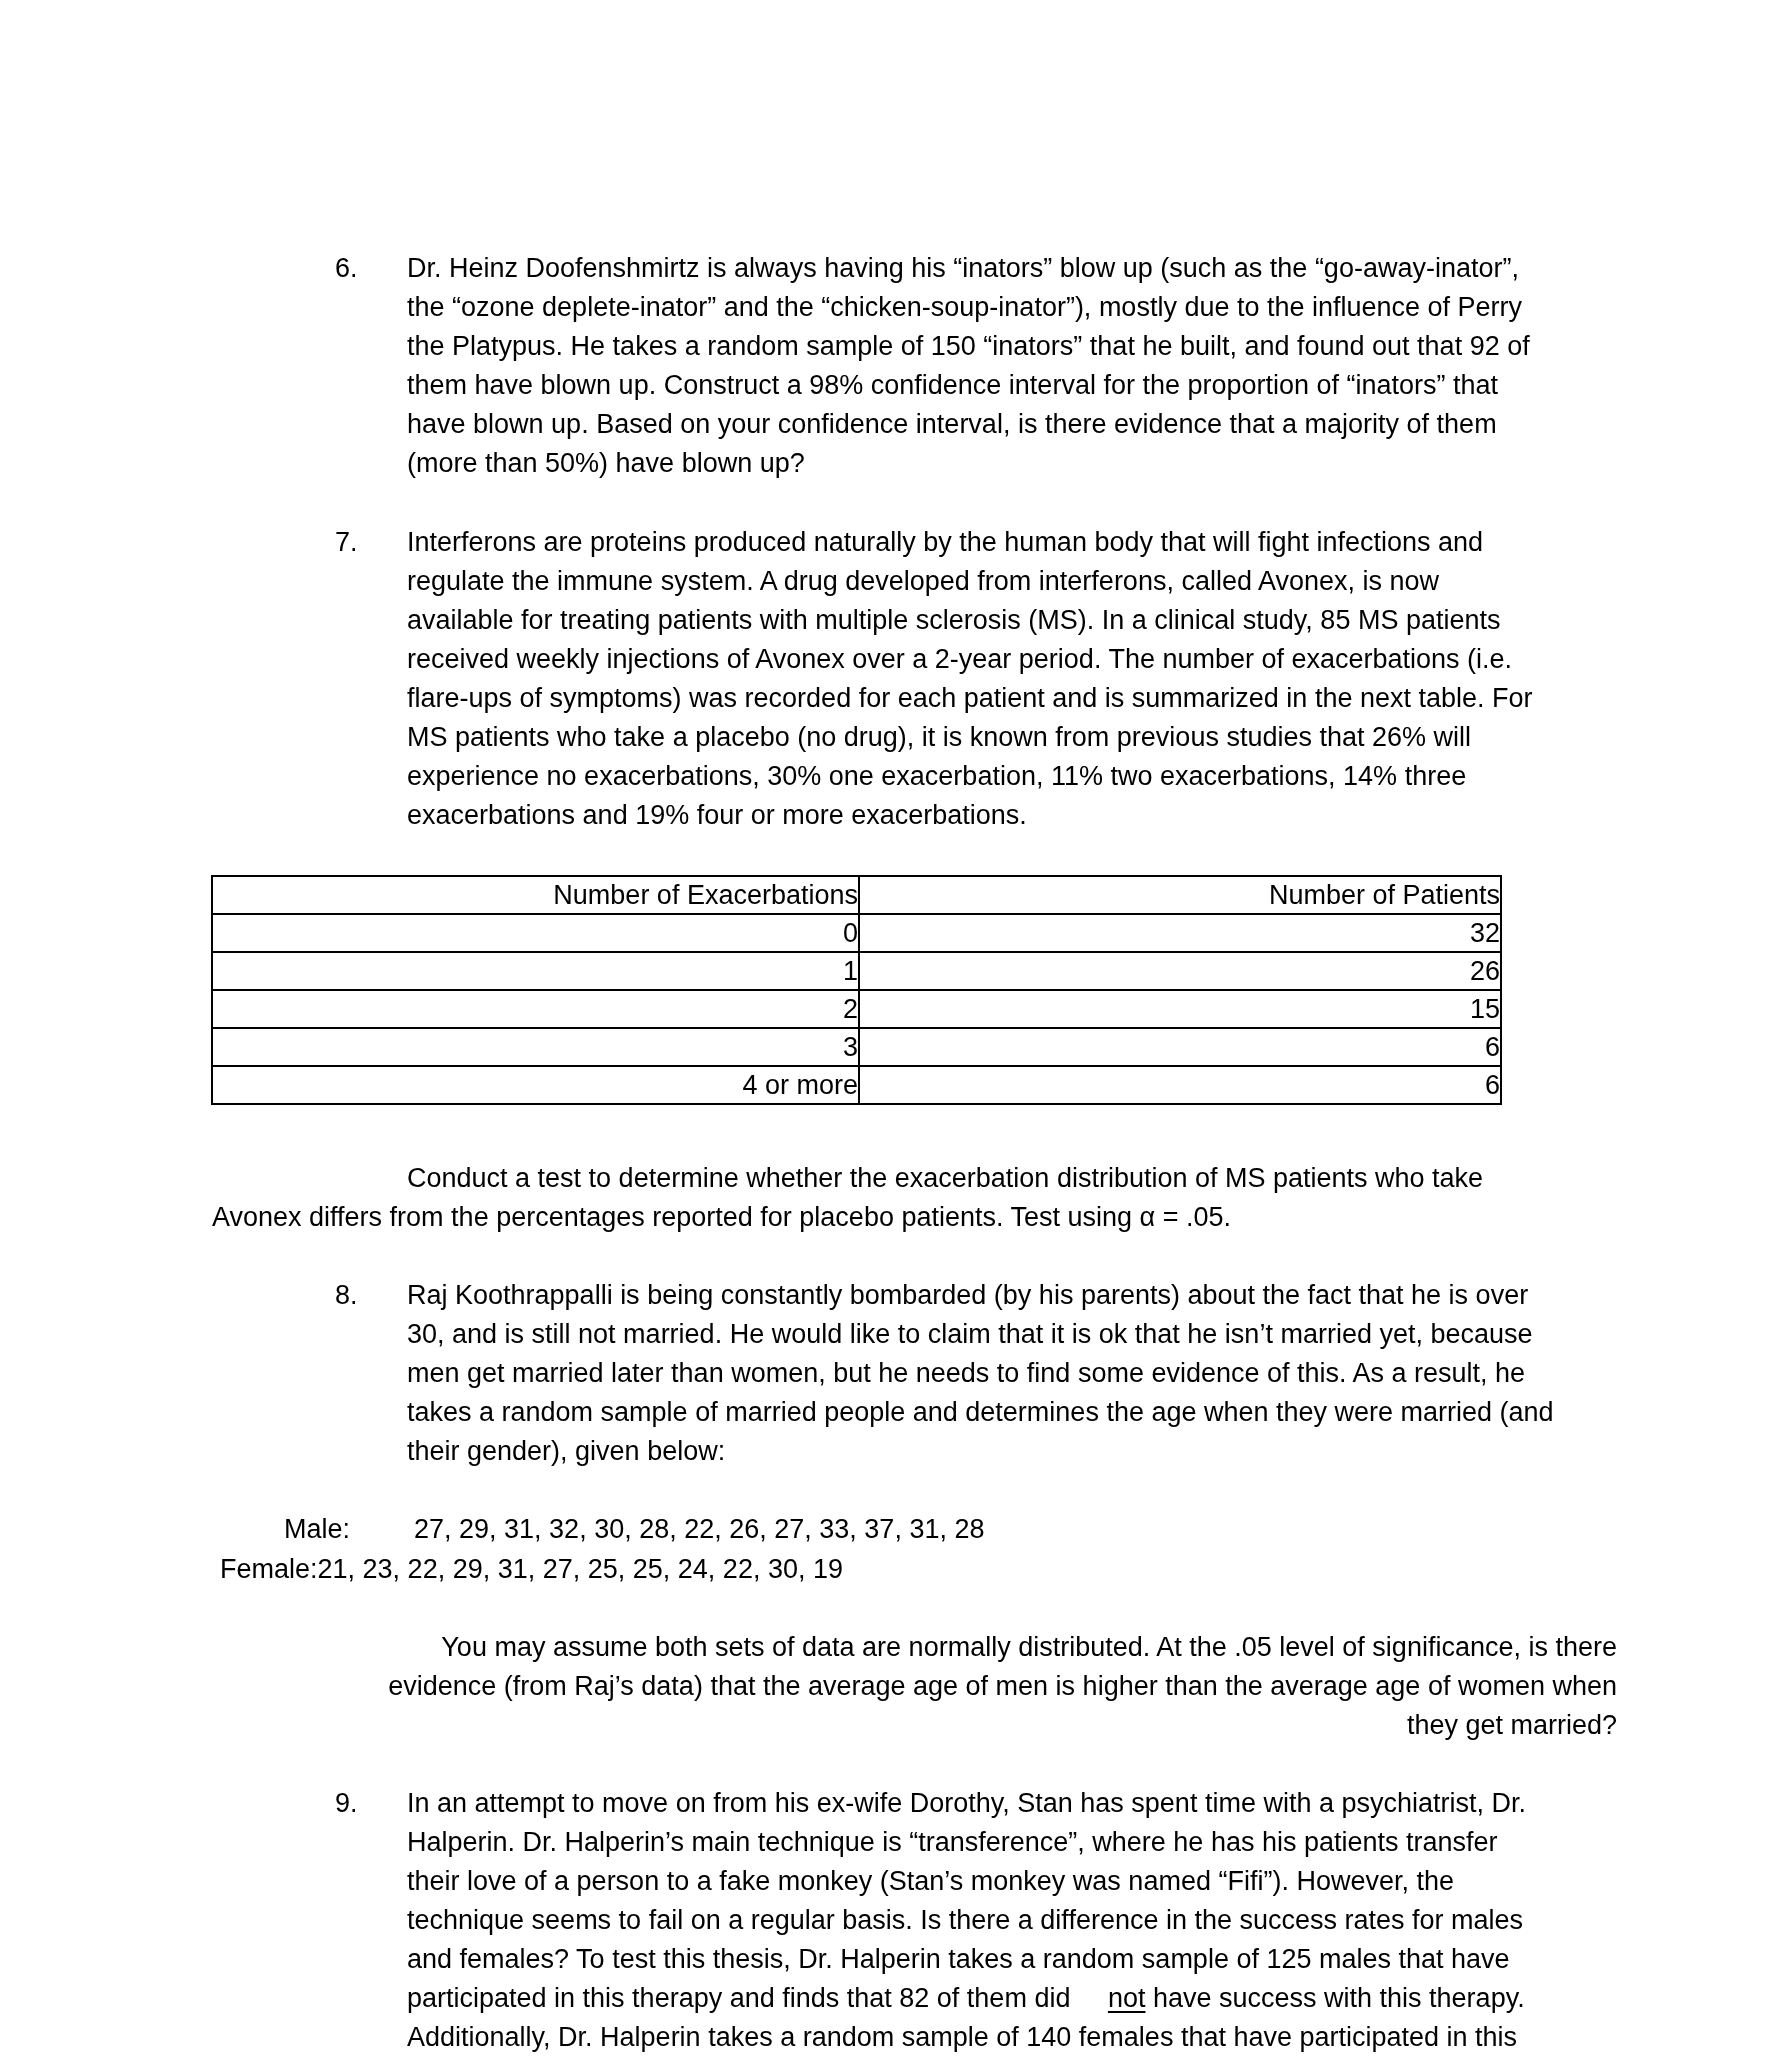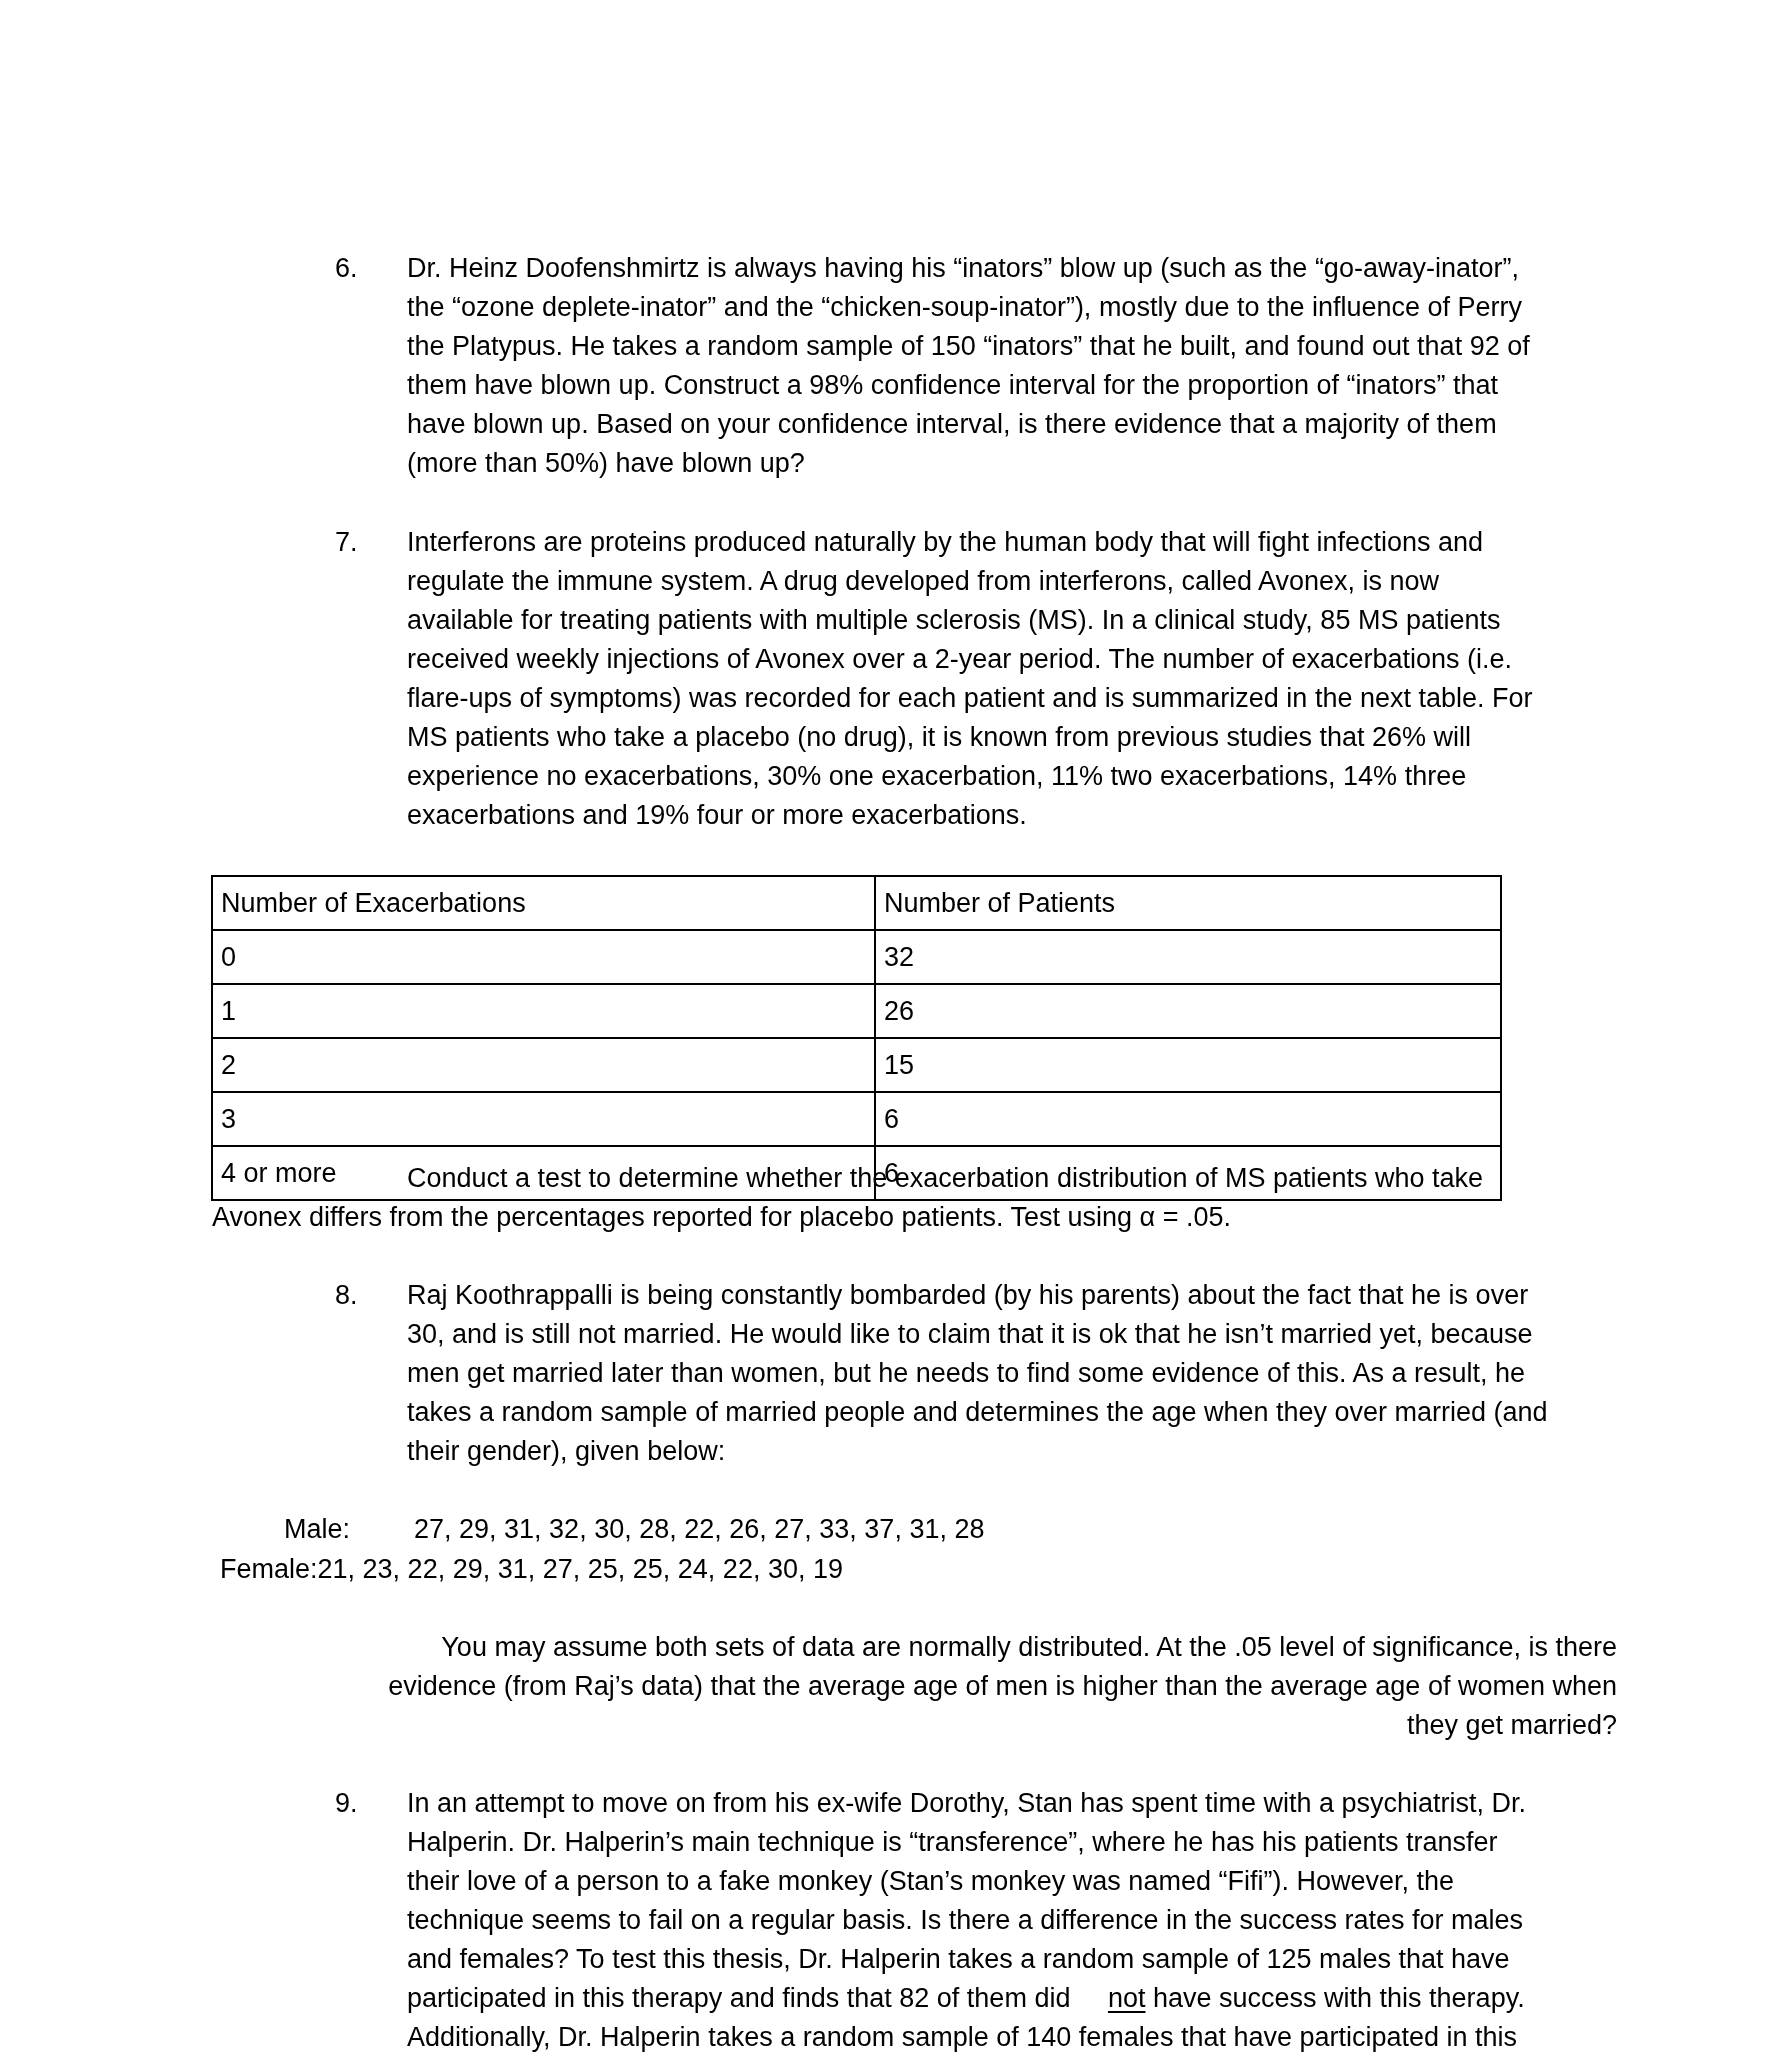--- a/index.html
+++ b/index.html
@@ -66,22 +66,22 @@
     table.data-table {
       position: absolute;
       left: 211px;
       top: 875px;
       width: 1291px;
       border-collapse: collapse;
     }
     table.data-table td, table.data-table th {
       border: 2.1px solid #000000;
       height: 36px;
-      padding: 8px;
-      text-align: left;
+      padding: 0;
+      text-align: right;
       vertical-align: middle;
       font-weight: normal;
       font-size: 27px;
       line-height: 36px;
     }
     table.data-table td.c1, table.data-table th.c1 {
       width: 645px;
       border-right-width: 1.2px;
     }
     .datarow {
@@ -161,21 +161,21 @@
     <span class="line indent-first">Conduct a test to determine whether the exacerbation distribution of MS patients who take</span>
     <span class="line">Avonex differs from the percentages reported for placebo patients. Test using α = .05.</span>
   </div>
 
   <div class="q txt" style="top:1276px;">
     <span class="num">8.</span>
     <div class="body">
       <span class="line">Raj Koothrappalli is being constantly bombarded (by his parents) about the fact that he is over</span>
       <span class="line">30, and is still not married. He would like to claim that it is ok that he isn’t married yet, because</span>
       <span class="line">men get married later than women, but he needs to find some evidence of this. As a result, he</span>
-      <span class="line">takes a random sample of married people and determines the age when they over married (and</span>
+      <span class="line">takes a random sample of married people and determines the age when they were married (and</span>
       <span class="line">their gender), given below:</span>
     </div>
   </div>
 
   <div class="datarow txt" style="top:1510px;">
     <span class="lbl">Male:</span><span>27, 29, 31, 32, 30, 28, 22, 26, 27, 33, 37, 31, 28</span>
   </div>
   <div class="datarow txt" style="top:1550px;">
     <span class="lbl tight">Female:</span><span>21, 23, 22, 29, 31, 27, 25, 25, 24, 22, 30, 19</span>
   </div>

